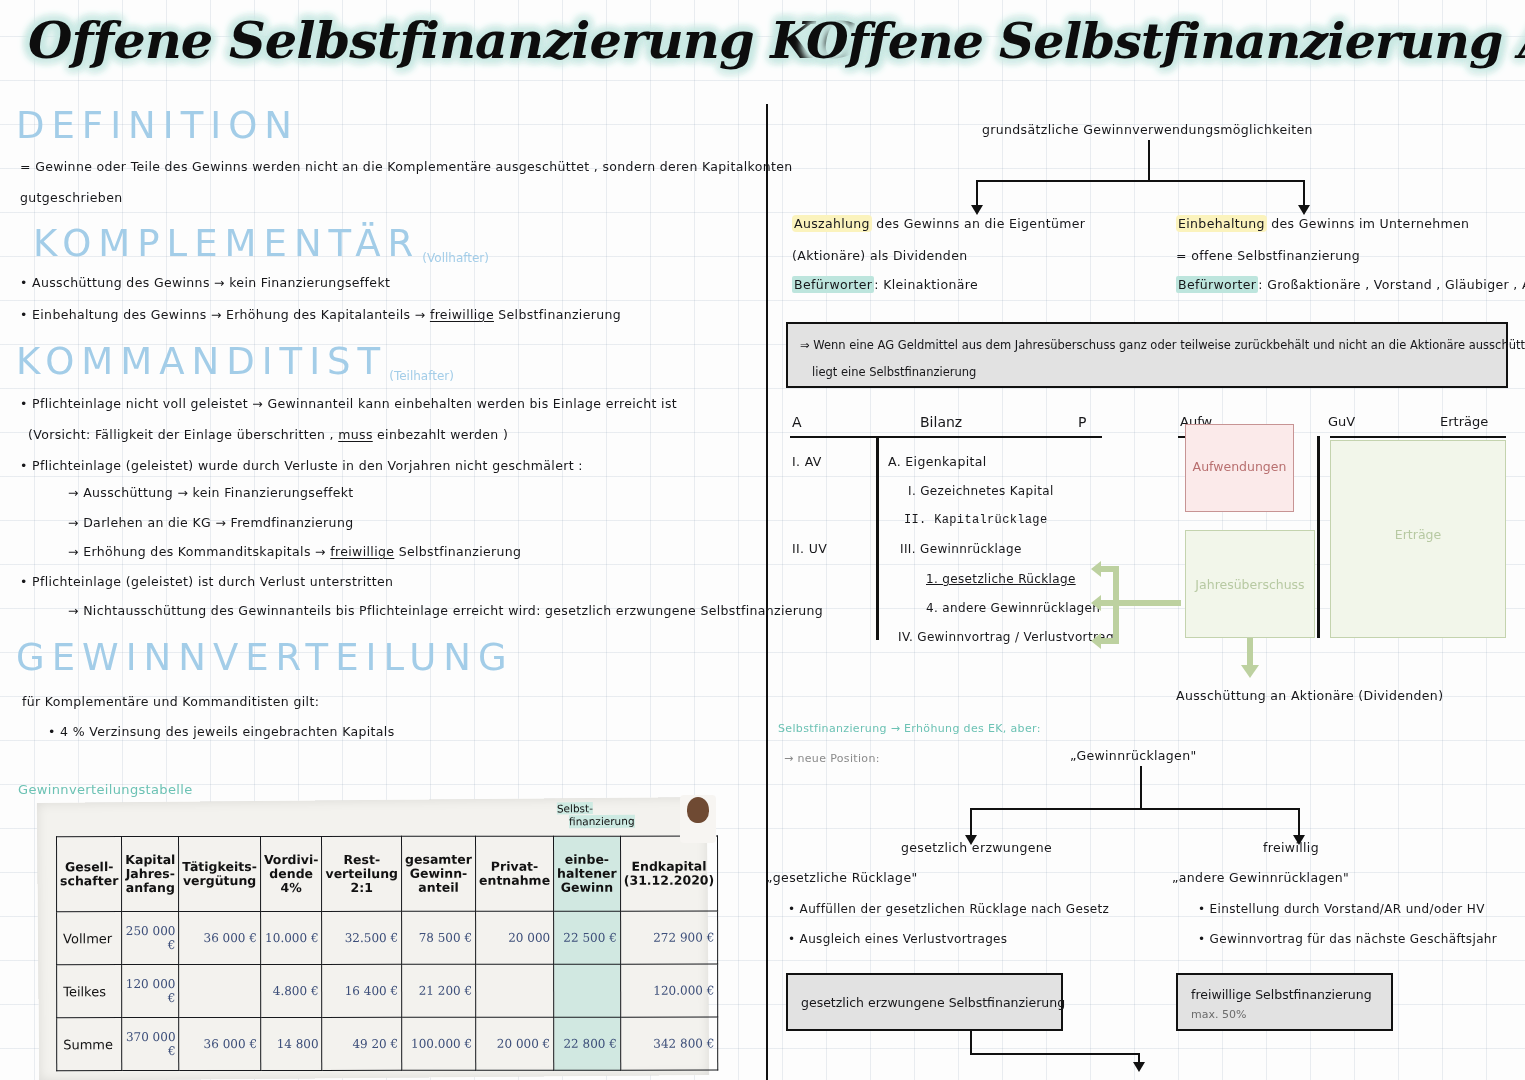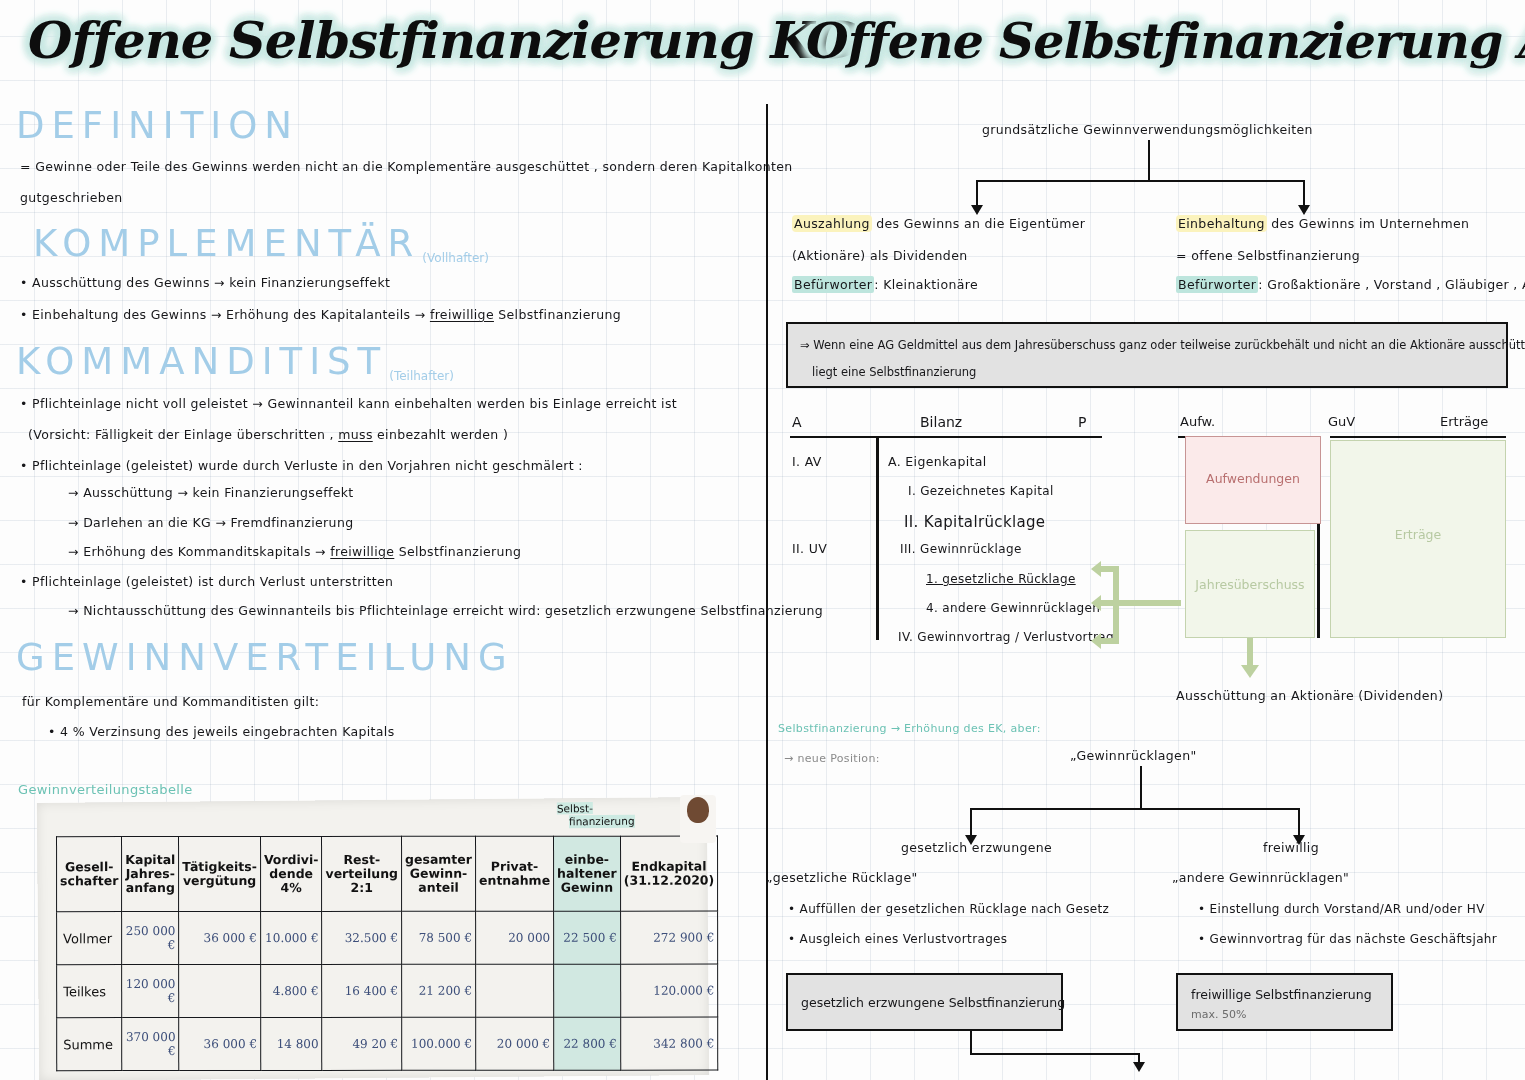--- a/index.html
+++ b/index.html
@@ -303,21 +303,21 @@
       <div class="tlab" style="left:152px;top:414px;">Bilanz</div>
       <div class="tlab" style="left:310px;top:414px;">P</div>
       <div class="tbar" style="left:22px;top:436px;width:312px;"></div>
       <div class="tstem" style="left:108px;top:436px;height:204px;"></div>
 
       <div class="hw" style="left:24px;top:454px;font-size:12.5px;">I. AV</div>
       <div class="hw" style="left:24px;top:541px;font-size:12.5px;">II. UV</div>
 
       <div class="hw" style="left:120px;top:454px;font-size:12.5px;">A. Eigenkapital</div>
       <div class="hw" style="left:140px;top:484px;font-size:12px;">I. Gezeichnetes Kapital</div>
-      <div class="hw" style="left:136px;top:513px;font-size:15px;">II. Kapitalrücklage</div>
+      <div class="hw" style="left:136px;top:513px;font-size:12px;font-family:Liberation Mono, monospace;">II. Kapitalrücklage</div>
       <div class="hw" style="left:132px;top:542px;font-size:12px;">III. Gewinnrücklage</div>
       <div class="hw" style="left:158px;top:572px;font-size:12px;text-decoration:underline;">1. gesetzliche Rücklage</div>
       <div class="hw" style="left:158px;top:601px;font-size:12px;">4. andere Gewinnrücklagen</div>
       <div class="hw" style="left:130px;top:630px;font-size:12px;">IV. Gewinnvortrag / Verlustvortrag</div>
     </div>
 
     <div class="greenarm" style="left:345px;top:566px;width:6px;height:78px;"></div>
     <div class="greenarm" style="left:333px;top:566px;width:18px;height:6px;"></div>
     <div class="greenarm" style="left:333px;top:600px;width:80px;height:6px;"></div>
     <div class="greenarm" style="left:333px;top:638px;width:18px;height:6px;"></div>
@@ -326,21 +326,21 @@
     <div class="greenhead" style="left:323px;top:633px;"></div>
 
     <div class="taccount">
       <div class="tlab" style="left:412px;top:414px;font-size:13px;">Aufw.</div>
       <div class="tlab" style="left:560px;top:414px;font-size:13px;">GuV</div>
       <div class="tlab" style="left:672px;top:414px;font-size:13px;">Erträge</div>
       <div class="tbar" style="left:410px;top:436px;width:110px;"></div>
       <div class="tbar" style="left:562px;top:436px;width:176px;"></div>
       <div class="tstem" style="left:549px;top:436px;height:202px;"></div>
 
-      <div class="gbox" style="left:417px;top:436px;width:136px;height:88px;background:#fbeaea;border:1.5px solid #c79494;">
+      <div class="gbox" style="left:417px;top:424px;width:109px;height:88px;background:#fbeaea;border:1.5px solid #c79494;">
         <span style="top:34px;color:#b86f6f;">Aufwendungen</span>
       </div>
       <div class="gbox" style="left:417px;top:530px;width:130px;height:108px;background:#f2f6ea;border:1.5px solid #c4d3ae;">
         <span style="top:46px;color:#b7c9a2;">Jahresüberschuss</span>
       </div>
       <div class="gbox" style="left:562px;top:440px;width:176px;height:198px;background:#f2f6ea;border:1.5px solid #c4d3ae;">
         <span style="top:86px;color:#b7c9a2;">Erträge</span>
       </div>
       <div class="greenarm" style="left:479px;top:638px;width:6px;height:30px;"></div>
       <div class="greenheadDown" style="left:473px;top:665px;"></div>

